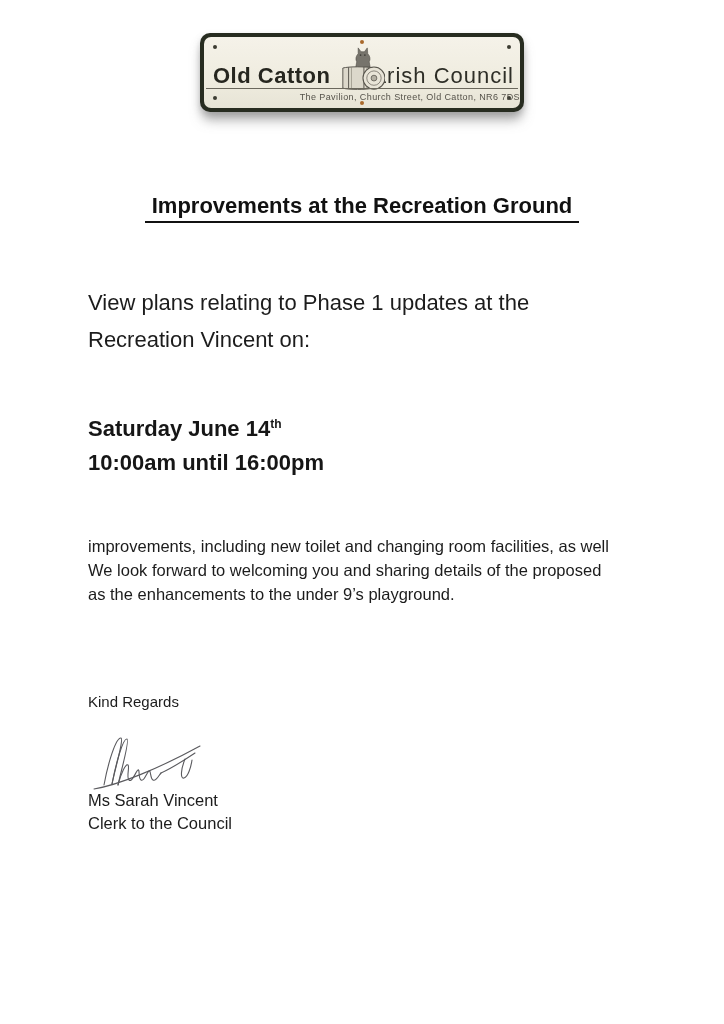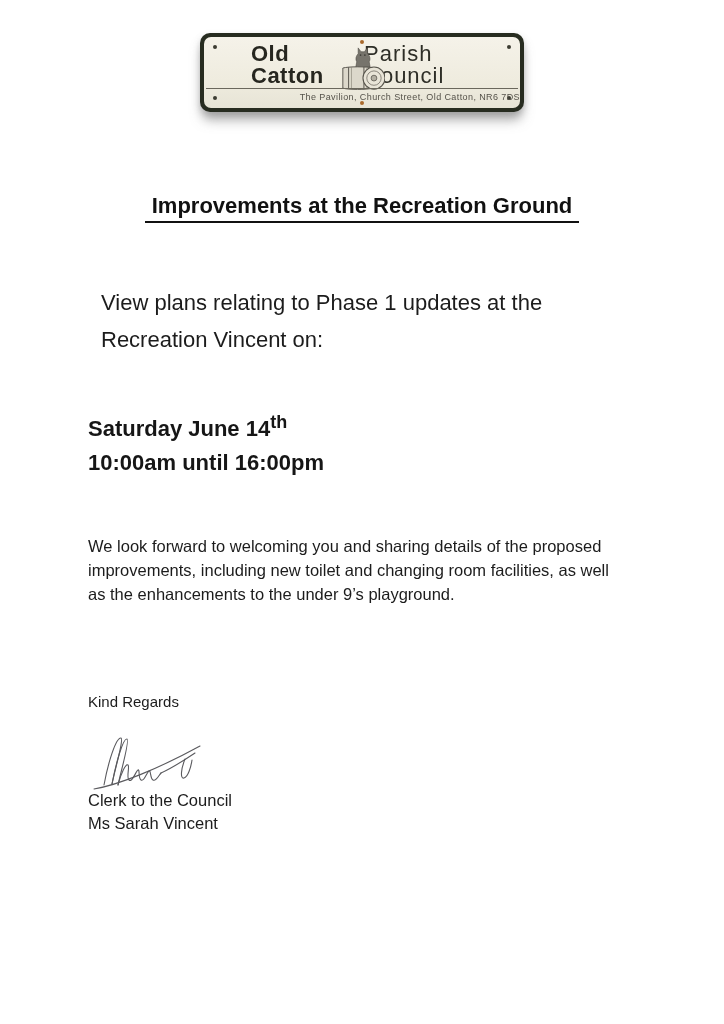--- a/index.html
+++ b/index.html
@@ -36,21 +36,20 @@
     align-items: flex-end;
     justify-content: space-between;
   }
   .sign-left {
     font-size: 22px;
     font-weight: bold;
     letter-spacing: 0.5px;
     color: #26261f;
     line-height: 1;
     padding-bottom: 1px;
-    margin-left: 38px;
   }
   .sign-right {
     font-size: 22px;
     font-weight: normal;
     letter-spacing: 1px;
     color: #2e2e27;
     line-height: 1;
     padding-bottom: 1px;
   }
   .sign-rule {
@@ -101,32 +100,31 @@
     border-bottom: 2px solid #111111;
     padding: 0 7px 3px 7px;
     line-height: 1.15;
   }
   .intro {
     position: absolute;
     left: 88px; top: 284px;
     font-size: 22px;
     line-height: 37px;
     color: #1c1c1c;
-    margin-left: 13px;
   }
   .datetime {
     position: absolute;
     left: 88px; top: 412px;
     font-size: 22px;
     font-weight: bold;
     line-height: 34px;
     color: #161616;
   }
   .datetime sup {
-    font-size: 18px;
+    font-size: 12px;
     vertical-align: super;
     line-height: 0;
   }
   .details {
     position: absolute;
     left: 88px; top: 534px;
     font-size: 16.5px;
     line-height: 24px;
     color: #1c1c1c;
   }
@@ -198,34 +196,34 @@
     <div>View plans relating to Phase 1 updates at the</div>
     <div>Recreation Vincent on:</div>
   </div>
 
   <div class="datetime">
     <div><span>Saturday June 14</span><sup>th</sup></div>
     <div>10:00am until 16:00pm</div>
   </div>
 
   <div class="details">
+    <div>improvements, including new toilet and changing room facilities, as well</div>
     <div>We look forward to welcoming you and sharing details of the proposed</div>
-    <div>improvements, including new toilet and changing room facilities, as well</div>
     <div>as the enhancements to the under 9’s playground.</div>
   </div>
 
   <div class="regards">Kind Regards</div>
 
   <svg class="signature" viewBox="0 0 120 64" xmlns="http://www.w3.org/2000/svg" fill="none" stroke="#5a5a5e" stroke-width="1.1" stroke-linecap="round">
     <path d="M16,56 C20,34 28,8 33,9 C36,10 27,40 24,55"></path>
     <path d="M24,55 C28,34 35,9 39,10 C42,11 33,42 30,56"></path>
     <path d="M30,56 C33,44 38,34 40,36 C42,38 38,48 41,51 C44,54 48,42 50,41 C52,40 50,49 53,51 C56,53 59,43 61,42 C63,41 62,49 65,51 C68,53 71,46 73,44"></path>
     <path d="M73,44 C82,40 95,32 107,24"></path>
     <path d="M6,60 C30,56 70,40 112,17"></path>
     <path d="M97,30 C93,40 92,50 96,49 C100,48 103,38 104,31"></path>
   </svg>
 
   <div class="signer">
+    <div>Ms Sarah Vincent</div>
     <div>Clerk to the Council</div>
-    <div>Ms Sarah Vincent</div>
   </div>
 
 </div>
 
 </body></html>

